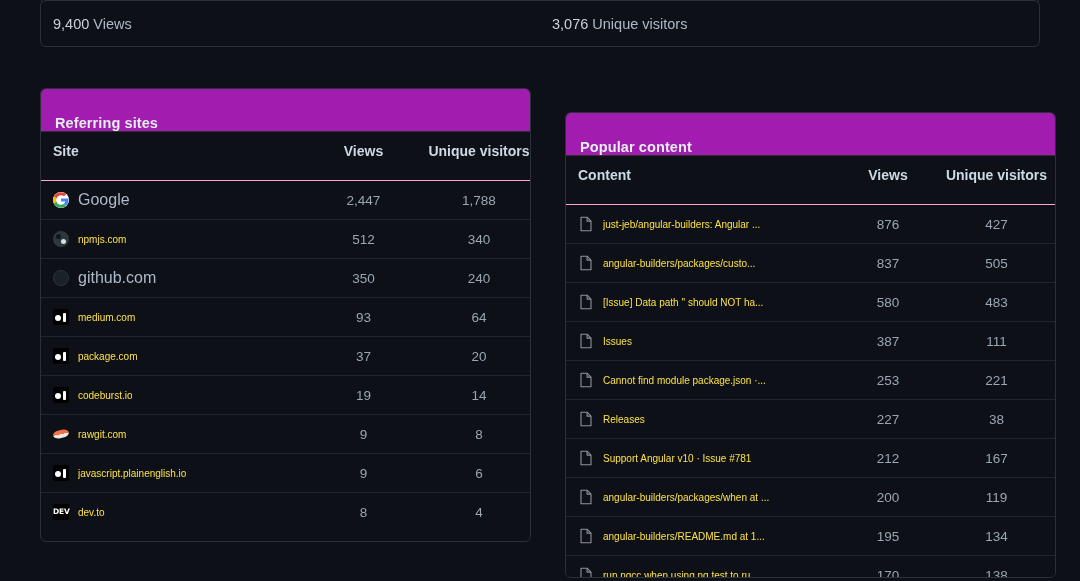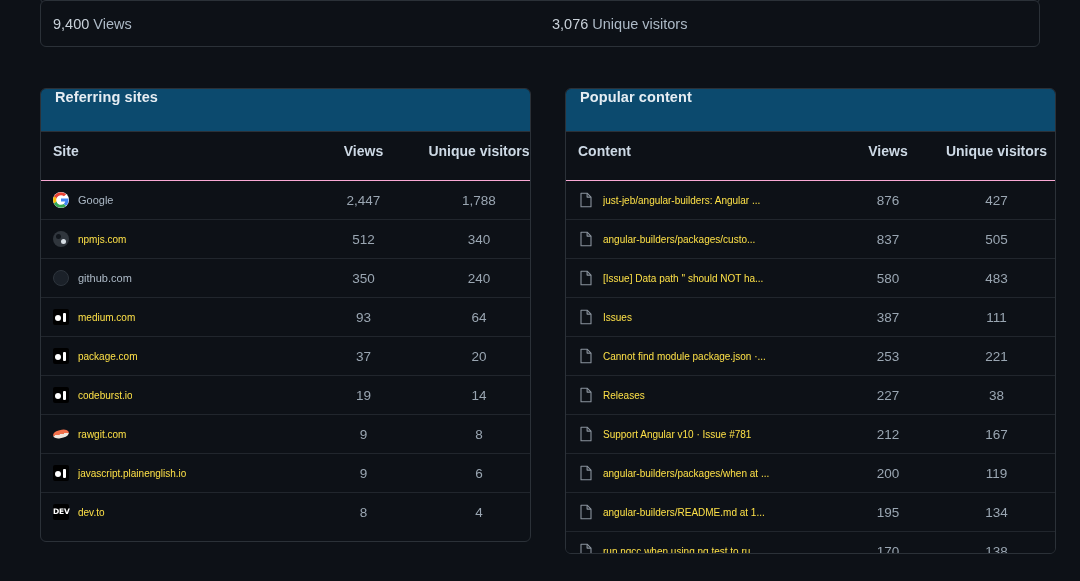--- a/index.html
+++ b/index.html
@@ -63,28 +63,28 @@
     position: absolute;
     top: 88px;
     width: 491px;
     border: 1px solid #2b3138;
     border-radius: 6px;
     background: #0d1117;
     box-sizing: border-box;
     overflow: hidden;
   }
   .panel-left  { left: 40px; height: 454px; }
-  .panel-right { left: 565px; height: 466px; }
+  .panel-right { left: 565px; height: 466px; margin-top: 24px; }
 
   .panel-header {
     height: 43px;
-    background: #0c4a6e;
+    background: #a21caf;
     border-bottom: 1px solid #2b3138;
     display: flex;
-    align-items: flex-start;
+    align-items: flex-end;
     padding: 0 14px;
     box-sizing: border-box;
   }
   .panel-title {
     font-size: 14.5px;
     font-weight: bold;
     color: #e6edf3;
     letter-spacing: .1px;
   }
 
@@ -135,21 +135,21 @@
     color: #fde047;
     font-size: 10px;
     white-space: nowrap;
     overflow: hidden;
     text-overflow: ellipsis;
     text-decoration: none;
     cursor: pointer;
   }
   .label-plain {
     color: #adbac7;
-    font-size: 11px;
+    font-size: 16px;
     white-space: nowrap;
     overflow: hidden;
     text-overflow: ellipsis;
   }
 
   
   .fav {
     flex: 0 0 16px;
     width: 16px;
     height: 16px;

